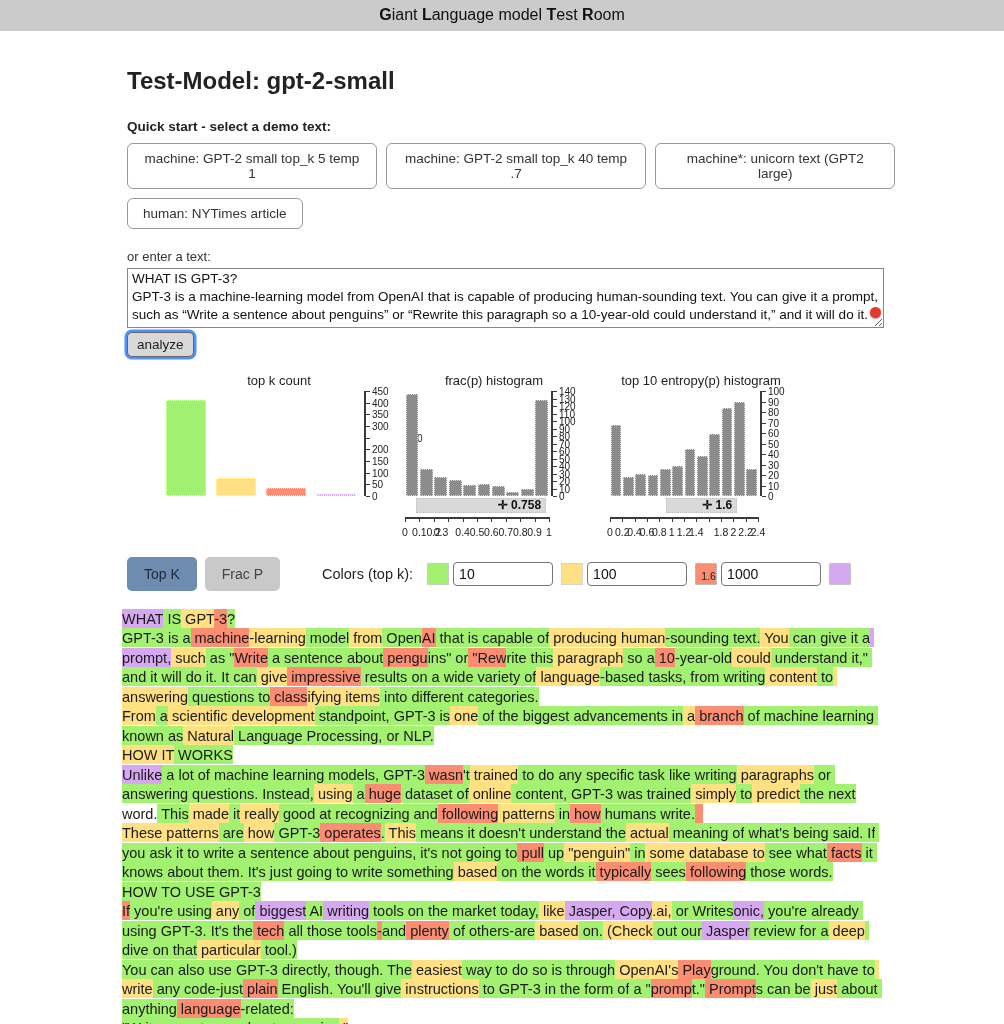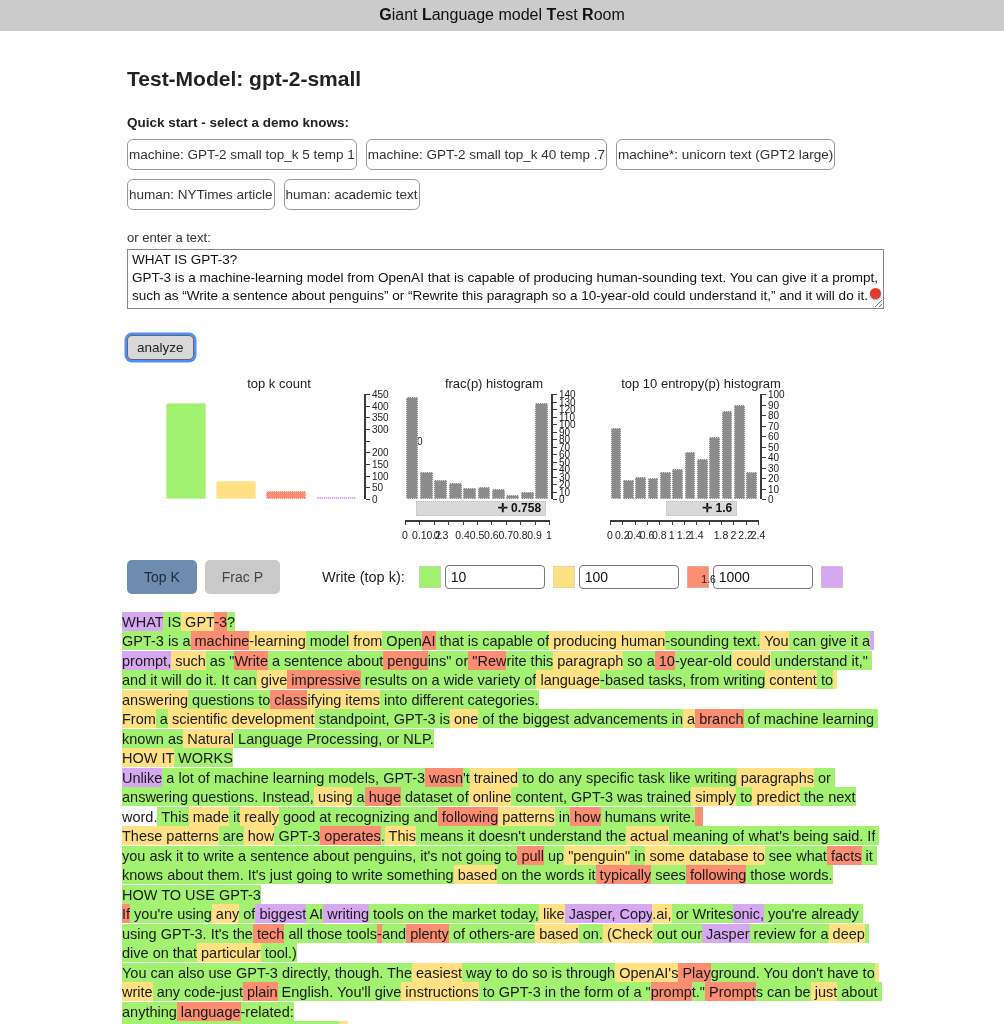--- a/index.html
+++ b/index.html
@@ -1,31 +1,31 @@
 <!DOCTYPE html>
 <html><head>
 <meta charset="utf-8">
 <style>
   html,body{margin:0;padding:0;background:#fff;font-family:"Liberation Sans",sans-serif;color:#222;}
   body{width:1004px;}
   .header{background:#cbcbcb;text-align:center;padding:6px 0 7px;font-size:16px;color:#111;}
   .header b{font-weight:bold;}
   .content{margin-left:127px;width:768px;}
-  h1.model{font-size:21px;font-weight:bold;margin:36px 0 8px 0;}
+  h1.model{font-size:24px;font-weight:bold;margin:36px 0 8px 0;}
   .qs-label{font-size:13.5px;font-weight:bold;margin-top:24px;}
   .demo-row{margin-top:9px;display:flex;gap:9px;}
   .demo-btn{font-family:"Liberation Sans",sans-serif;font-size:13.5px;color:#333;background:#fff;
-    border:1px solid #999;border-radius:6px;padding:7px 1px;cursor:pointer;}
+    border:1px solid #999;border-radius:6px;padding:7px 15px;cursor:pointer;}
   .enter-label{font-size:13px;color:#333;margin-top:20px;}
   .ta-wrap{position:relative;margin-top:4px;width:757px;}
   textarea{width:100%;box-sizing:border-box;height:60px;border:1px solid #888;font-family:"Liberation Sans",sans-serif;
     font-size:13.5px;line-height:1.35;padding:1px 4px;resize:vertical;color:#111;}
   .red-dot{position:absolute;right:3px;bottom:14px;width:11px;height:11px;border-radius:50%;
     background:#e23b2e;box-shadow:0 1px 2px rgba(0,0,0,.4);}
-  .analyze-btn{margin-top:22px;font-family:"Liberation Sans",sans-serif;font-size:13.5px;color:#222;
+  .analyze-btn{margin-top:0;font-family:"Liberation Sans",sans-serif;font-size:13.5px;color:#222;
     background:#d8d8d8;border:1px solid #666;border-radius:5px;padding:4px 9px;
     box-shadow:0 0 0 2.5px #4d90fe;cursor:pointer;}
   .charts{position:relative;height:170px;margin-top:16px;}
   .chart{position:absolute;top:0;}
   .ctitle{font-size:13px;color:#222;text-align:center;height:15px;margin-bottom:3px;}
   .plot{position:relative;height:105px;}
   .bar{position:absolute;bottom:0;box-sizing:border-box;border:1px dotted rgba(255,255,255,.7);}
   .yaxis{position:absolute;top:0;height:105px;border-left:2px solid #3a3a3a;}
   .ytick{position:absolute;left:0;width:4px;border-top:1.5px solid #3a3a3a;}
   .ylab{position:absolute;left:6px;font-size:10px;color:#222;transform:translateY(-50%);white-space:nowrap;}
@@ -56,30 +56,29 @@
 </head>
 <body>
 
 <div class="header">
   <span id="header-title"><b>G</b><span>iant </span><b>L</b><span>anguage model </span><b>T</b><span>est </span><b>R</b><span>oom</span></span>
 </div>
 
 <div class="content">
   <h1 class="model">Test-Model: gpt-2-small</h1>
 
-  <div class="qs-label">Quick start - select a demo knows:</div>
+  <div class="qs-label">Quick start - select a demo text:</div>
   <div id="demo-rows">
       <div class="demo-row">
         <button class="demo-btn">machine: GPT-2 small top_k 5 temp 1</button>
         <button class="demo-btn">machine: GPT-2 small top_k 40 temp .7</button>
         <button class="demo-btn">machine*: unicorn text (GPT2 large)</button>
       </div>
       <div class="demo-row">
         <button class="demo-btn">human: NYTimes article</button>
-        <button class="demo-btn">human: academic text</button>
       </div>
     </div>
 
   <div class="enter-label">or enter a text:</div>
   <div class="ta-wrap">
     <textarea id="text-input" spellcheck="false" style="">WHAT IS GPT-3?
 GPT-3 is a machine-learning model from OpenAI that is capable of producing human-sounding text. You can give it a prompt, such as “Write a sentence about penguins” or “Rewrite this paragraph so a 10-year-old could understand it,” and it will do it.</textarea>
     <div class="red-dot"></div>
   </div>
 
@@ -263,21 +262,21 @@
           <div class="xlab" style="left: 135.667px;">2.2</div>
           <div class="xtick" style="left: 148px;"></div>
           <div class="xlab" style="left: 148px;">2.4</div>
         </div>
       </div>
     </div>
 
   <div class="controls">
     <button class="tab-btn tab-topk">Top K</button>
     <button class="tab-btn tab-fracp">Frac P</button>
-    <span class="colors-label">Write (top k):</span>
+    <span class="colors-label">Colors (top k):</span>
     <span id="color-legend"><span class="swatch" style="background: rgb(163, 241, 112);"></span><input class="thr-input" value="10" style=""><span class="swatch" style="background: rgb(255, 224, 131);"></span><input class="thr-input" value="100" style=""><span class="swatch" style="background: rgb(250, 141, 114);"></span><input class="thr-input" value="1000" style=""><span class="swatch" style="background: rgb(215, 168, 242);"></span></span>
   </div>
 
   <div class="text-analysis" id="text-analysis">
       <div class="para"><span class="tok c-p">WHAT</span><span class="tok c-g"> IS</span><span class="tok c-y"> GPT</span><span class="tok c-r">-3</span><span class="tok c-g">?</span></div>
       <div class="para"><span class="tok c-g">GPT</span><span class="tok c-g">-3</span><span class="tok c-g"> is</span><span class="tok c-g"> a</span><span class="tok c-r"> machine</span><span class="tok c-y">-learning</span><span class="tok c-g"> model</span><span class="tok c-y"> from</span><span class="tok c-g"> Open</span><span class="tok c-r">AI</span><span class="tok c-g"> that</span><span class="tok c-g"> is</span><span class="tok c-g"> capable</span><span class="tok c-g"> of</span><span class="tok c-y"> producing</span><span class="tok c-y"> human</span><span class="tok c-g">-sounding</span><span class="tok c-g"> text.</span><span class="tok c-y"> You</span><span class="tok c-g"> can</span><span class="tok c-g"> give</span><span class="tok c-g"> it</span><span class="tok c-g"> a</span><span class="tok c-p"> prompt,</span><span class="tok c-y"> such</span><span class="tok c-g"> as</span><span class="tok c-g"> "</span><span class="tok c-r">Write</span><span class="tok c-g"> a</span><span class="tok c-g"> sentence</span><span class="tok c-g"> about</span><span class="tok c-r"> pengu</span><span class="tok c-g">ins"</span><span class="tok c-g"> or</span><span class="tok c-r"> "Rew</span><span class="tok c-g">rite</span><span class="tok c-g"> this</span><span class="tok c-y"> paragraph</span><span class="tok c-g"> so</span><span class="tok c-g"> a</span><span class="tok c-r"> 10</span><span class="tok c-g">-year-old</span><span class="tok c-y"> could</span><span class="tok c-g"> understand</span><span class="tok c-g"> it,"</span><span class="tok c-g"> and</span><span class="tok c-g"> it</span><span class="tok c-g"> will</span><span class="tok c-g"> do</span><span class="tok c-g"> it.</span><span class="tok c-g"> It</span><span class="tok c-g"> can</span><span class="tok c-y"> give</span><span class="tok c-r"> impressive</span><span class="tok c-g"> results</span><span class="tok c-g"> on</span><span class="tok c-g"> a</span><span class="tok c-g"> wide</span><span class="tok c-g"> variety</span><span class="tok c-g"> of</span><span class="tok c-y"> language</span><span class="tok c-g">-based</span><span class="tok c-g"> tasks,</span><span class="tok c-g"> from</span><span class="tok c-g"> writing</span><span class="tok c-y"> content</span><span class="tok c-g"> to</span><span class="tok c-y"> answering</span><span class="tok c-g"> questions</span><span class="tok c-g"> to</span><span class="tok c-r"> class</span><span class="tok c-y">ifying</span><span class="tok c-y"> items</span><span class="tok c-g"> into</span><span class="tok c-g"> different</span><span class="tok c-g"> categories.</span></div>
       <div class="para"><span class="tok c-y">From</span><span class="tok c-g"> a</span><span class="tok c-y"> scientific</span><span class="tok c-y"> development</span><span class="tok c-g"> standpoint,</span><span class="tok c-g"> GPT-3</span><span class="tok c-g"> is</span><span class="tok c-y"> one</span><span class="tok c-g"> of</span><span class="tok c-g"> the</span><span class="tok c-g"> biggest</span><span class="tok c-g"> advancements</span><span class="tok c-g"> in</span><span class="tok c-y"> a</span><span class="tok c-r"> branch</span><span class="tok c-g"> of</span><span class="tok c-g"> machine</span><span class="tok c-g"> learning</span><span class="tok c-g"> known</span><span class="tok c-g"> as</span><span class="tok c-y"> Natural</span><span class="tok c-g"> Language</span><span class="tok c-g"> Processing,</span><span class="tok c-g"> or</span><span class="tok c-g"> NLP.</span></div>
       <div class="para"><span class="tok c-y">HOW</span><span class="tok c-y"> IT</span><span class="tok c-g"> WORKS</span></div>
       <div class="para"><span class="tok c-p">Unlike</span><span class="tok c-g"> a</span><span class="tok c-g"> lot</span><span class="tok c-g"> of</span><span class="tok c-g"> machine</span><span class="tok c-g"> learning</span><span class="tok c-g"> models,</span><span class="tok c-g"> GPT-3</span><span class="tok c-r"> wasn</span><span class="tok c-g">'t</span><span class="tok c-y"> trained</span><span class="tok c-g"> to</span><span class="tok c-g"> do</span><span class="tok c-g"> any</span><span class="tok c-g"> specific</span><span class="tok c-g"> task</span><span class="tok c-g"> like</span><span class="tok c-g"> writing</span><span class="tok c-y"> paragraphs</span><span class="tok c-g"> or</span><span class="tok c-g"> answering</span><span class="tok c-g"> questions.</span><span class="tok c-g"> Instead,</span><span class="tok c-y"> using</span><span class="tok c-g"> a</span><span class="tok c-r"> huge</span><span class="tok c-g"> dataset</span><span class="tok c-g"> of</span><span class="tok c-y"> online</span><span class="tok c-g"> content,</span><span class="tok c-g"> GPT-3</span><span class="tok c-g"> was</span><span class="tok c-g"> trained</span><span class="tok c-y"> simply</span><span class="tok c-g"> to</span><span class="tok c-y"> predict</span><span class="tok c-g"> the</span><span class="tok c-g"> next</span><span class="tok c-w"> word.</span><span class="tok c-g"> This</span><span class="tok c-y"> made</span><span class="tok c-g"> it</span><span class="tok c-y"> really</span><span class="tok c-g"> good</span><span class="tok c-g"> at</span><span class="tok c-g"> recognizing</span><span class="tok c-g"> and</span><span class="tok c-r"> following</span><span class="tok c-y"> patterns</span><span class="tok c-g"> in</span><span class="tok c-r"> how</span><span class="tok c-g"> humans</span><span class="tok c-g"> write.</span><span class="tok c-r">  </span></div>
       <div class="para"><span class="tok c-y">These</span><span class="tok c-y"> patterns</span><span class="tok c-g"> are</span><span class="tok c-y"> how</span><span class="tok c-g"> GPT-3</span><span class="tok c-r"> operates</span><span class="tok c-g">.</span><span class="tok c-y"> This</span><span class="tok c-g"> means</span><span class="tok c-g"> it</span><span class="tok c-g"> doesn't</span><span class="tok c-g"> understand</span><span class="tok c-g"> the</span><span class="tok c-y"> actual</span><span class="tok c-g"> meaning</span><span class="tok c-g"> of</span><span class="tok c-g"> what's</span><span class="tok c-g"> being</span><span class="tok c-g"> said.</span><span class="tok c-g"> If</span><span class="tok c-g"> you</span><span class="tok c-g"> ask</span><span class="tok c-g"> it</span><span class="tok c-g"> to</span><span class="tok c-g"> write</span><span class="tok c-g"> a</span><span class="tok c-g"> sentence</span><span class="tok c-g"> about</span><span class="tok c-g"> penguins,</span><span class="tok c-g"> it's</span><span class="tok c-g"> not</span><span class="tok c-g"> going</span><span class="tok c-g"> to</span><span class="tok c-r"> pull</span><span class="tok c-g"> up</span><span class="tok c-y"> "penguin"</span><span class="tok c-g"> in</span><span class="tok c-y"> some</span><span class="tok c-y"> database</span><span class="tok c-y"> to</span><span class="tok c-g"> see</span><span class="tok c-g"> what</span><span class="tok c-r"> facts</span><span class="tok c-g"> it</span><span class="tok c-g"> knows</span><span class="tok c-g"> about</span><span class="tok c-g"> them.</span><span class="tok c-g"> It's</span><span class="tok c-g"> just</span><span class="tok c-g"> going</span><span class="tok c-g"> to</span><span class="tok c-g"> write</span><span class="tok c-g"> something</span><span class="tok c-y"> based</span><span class="tok c-g"> on</span><span class="tok c-g"> the</span><span class="tok c-g"> words</span><span class="tok c-g"> it</span><span class="tok c-r"> typically</span><span class="tok c-g"> sees</span><span class="tok c-r"> following</span><span class="tok c-g"> those</span><span class="tok c-g"> words.</span></div>

